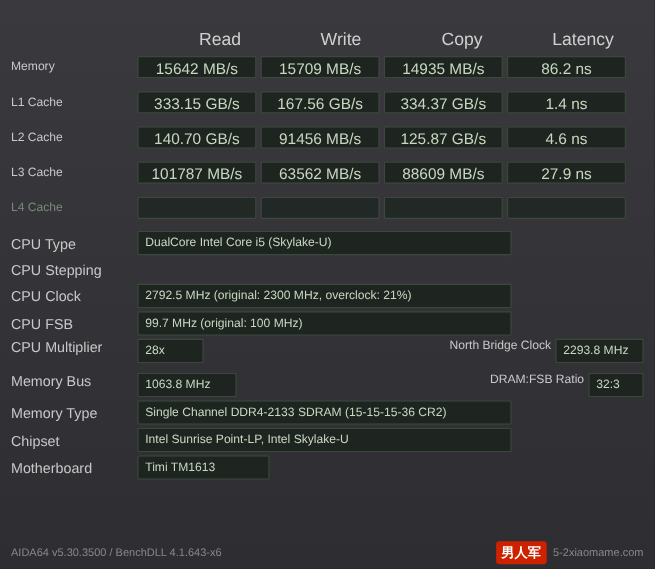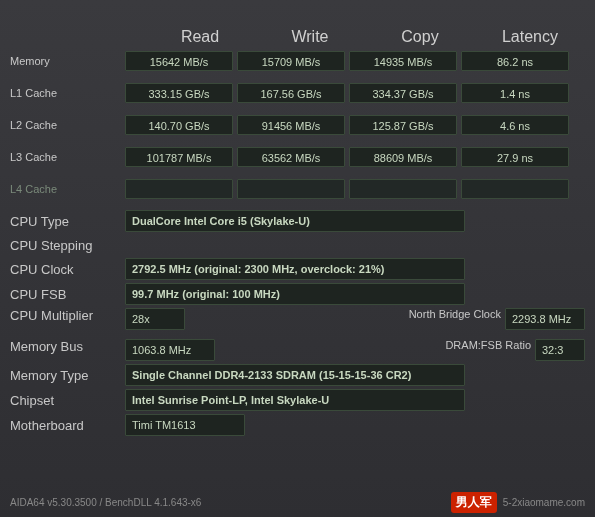--- a/index.html
+++ b/index.html
@@ -50,21 +50,21 @@
     .data-cells {
       display: flex;
       gap: 4px;
     }
     .data-cell {
       width: 108px;
       height: 20px;
       background: #1e2420;
       border: 1px solid #3a4a3a;
       color: #c8d8c0;
-      font-size: 11px;
+      font-size: 14px;
       text-align: center;
       line-height: 20px;
       border-radius: 1px;
     }
     .data-cell.empty {
       background: #222826;
     }
     .section-gap {
       height: 6px;
     }
@@ -84,21 +84,20 @@
       background: #1e2420;
       border: 1px solid #3a4a3a;
       color: #c8d8c0;
       font-size: 11px;
       padding: 1px 6px;
       line-height: 18px;
       border-radius: 1px;
     }
     .info-value.wide {
       width: 340px;
-      font-weight: bold;
     }
     .info-row-split {
       display: flex;
       align-items: center;
       margin-bottom: 3px;
     }
     .split-left {
       display: flex;
       flex: 1;
     }

